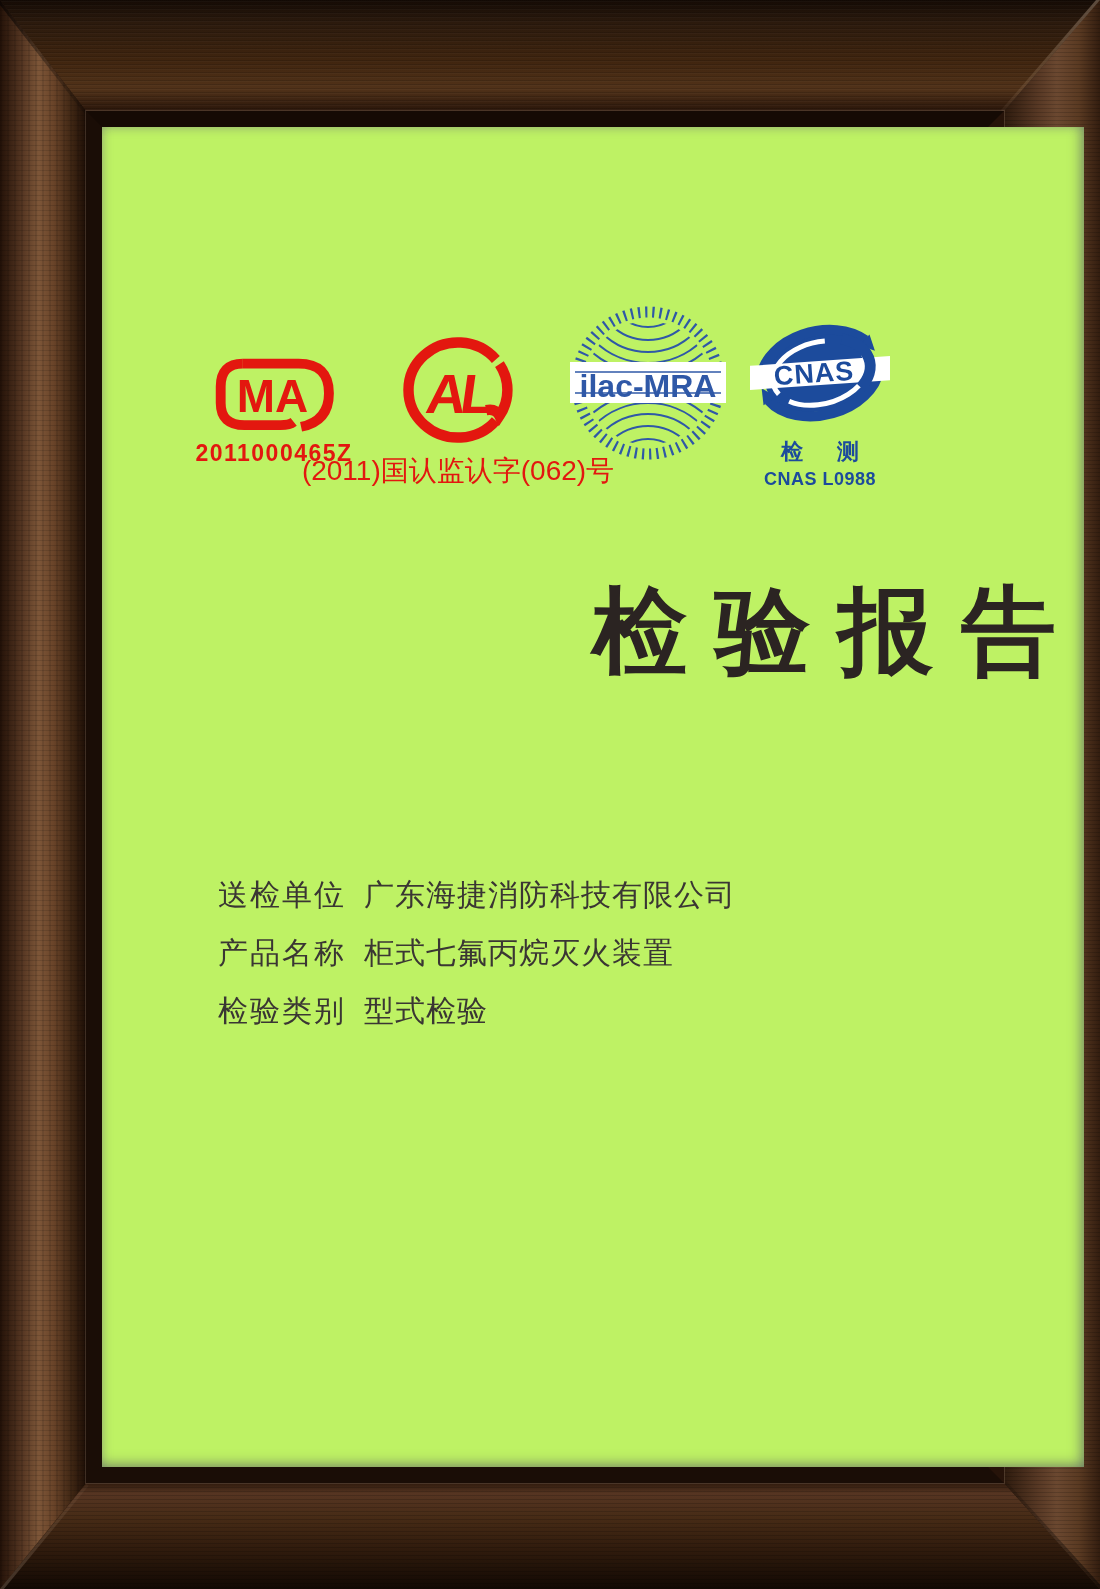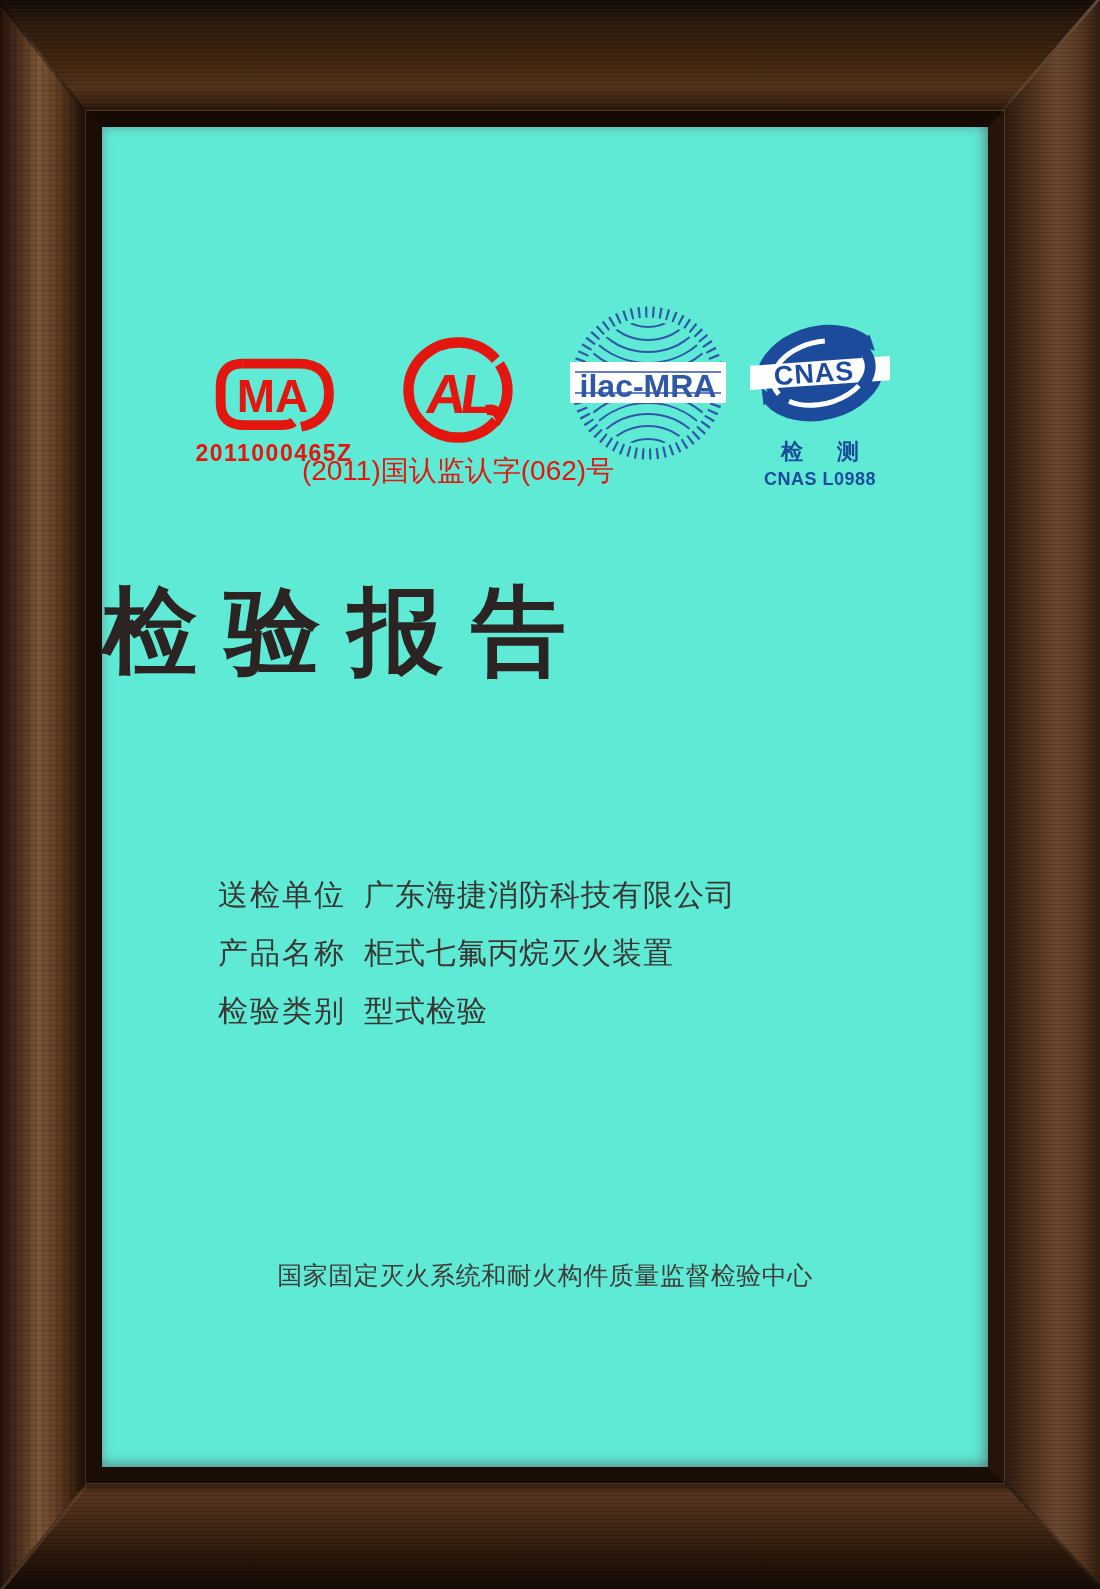--- a/index.html
+++ b/index.html
@@ -34,36 +34,36 @@
   .miter.tr{left:1100px;top:0;width:148px;transform:rotate(130.8deg);
     background:linear-gradient(90deg,rgba(255,222,190,.30),rgba(255,222,190,.05));}
   .miter.bl{left:0;top:1589px;width:136px;transform:rotate(-50.6deg);
     background:linear-gradient(90deg,rgba(255,218,186,.20),rgba(255,218,186,.04));}
   .miter.br{left:1100px;top:1589px;width:143px;transform:rotate(-132.2deg);
     background:linear-gradient(90deg,rgba(0,0,0,.5),rgba(0,0,0,.1));}
   .lip{position:absolute;left:86px;top:111px;width:918px;height:1372px;box-sizing:border-box;
     border:16px solid #1a0d06;border-top-color:#150a04;border-right-color:#261309;
     box-shadow:0 0 0 1px rgba(190,165,140,.22), inset 0 0 3px rgba(0,0,0,.9);}
   
-  .doc{position:absolute;left:102px;top:127px;width:886px;height:1340px;background:#5eead4;
+  .doc{position:absolute;left:102px;top:127px;width:982px;height:1340px;background:#bef264;
     box-shadow: inset -9px 0 12px -5px rgba(90,92,104,.55),
                 inset 0 -9px 12px -5px rgba(90,92,104,.5),
                 inset 7px 0 10px -5px rgba(120,122,132,.32),
                 inset 0 7px 10px -5px rgba(120,122,132,.28);}
   .logo{position:absolute;display:flex;flex-direction:column;align-items:center;}
   .logo-cma{left:96px;top:226px;width:152px;}
   .logo-cal{left:288px;top:206px;width:136px;}
   .logo-ilac{left:468px;top:178px;width:156px;}
   .logo-cnas{left:646px;top:194px;width:144px;}
   .cma-num{margin-top:5px;color:#e3170f;font-size:23px;font-weight:700;letter-spacing:1.5px;white-space:nowrap;}
   .cal-num{margin-top:3px;color:#e3170f;font-size:28px;font-weight:400;white-space:nowrap;}
   .cnas-jc{margin-top:12px;color:#1c4b9c;font-size:22px;font-weight:700;letter-spacing:14px;padding-left:14px;white-space:nowrap;}
   .cnas-code{margin-top:2px;color:#1c4b9c;font-size:18px;font-weight:800;letter-spacing:.5px;white-space:nowrap;}
-  .title{position:absolute;left:0;top:442px;width:100%;text-align:left;color:#2b2422;
-    font-size:95px;font-weight:900;letter-spacing:28px;box-sizing:border-box;white-space:nowrap;}
+  .title{position:absolute;left:0;top:442px;width:100%;text-align:right;color:#2b2422;
+    font-size:95px;font-weight:900;letter-spacing:28px;padding-left:28px;box-sizing:border-box;white-space:nowrap;}
   .report-no{position:absolute;left:0;top:628px;width:100%;text-align:center;color:#2c2624;
     font-family:"Liberation Serif","DejaVu Serif",serif;font-size:28px;font-weight:600;letter-spacing:0;}
   .fields{position:absolute;left:116px;top:748px;}
   .field{height:58px;display:flex;align-items:flex-start;font-size:30px;color:#3a3633;white-space:nowrap;}
   .field .lab{letter-spacing:2px;}
   .field .val{margin-left:18px;letter-spacing:1px;}
   .footer{position:absolute;left:0;top:1132px;width:100%;text-align:center;color:#403b38;
     font-size:25px;letter-spacing:.5px;white-space:nowrap;}
   svg text{font-family:"Liberation Sans","DejaVu Sans",sans-serif;}
 </style>
@@ -161,15 +161,14 @@
       <div class="field">
         <span class="lab">产品名称</span>
         <span class="val">柜式七氟丙烷灭火装置</span>
       </div>
       <div class="field">
         <span class="lab">检验类别</span>
         <span class="val">型式检验</span>
       </div>
     </div>
 
-    <div class="footer">国家固定灭火系统和耐火构件质量监督检验中心</div>
   </div>
 </div>
 
 </body></html>

